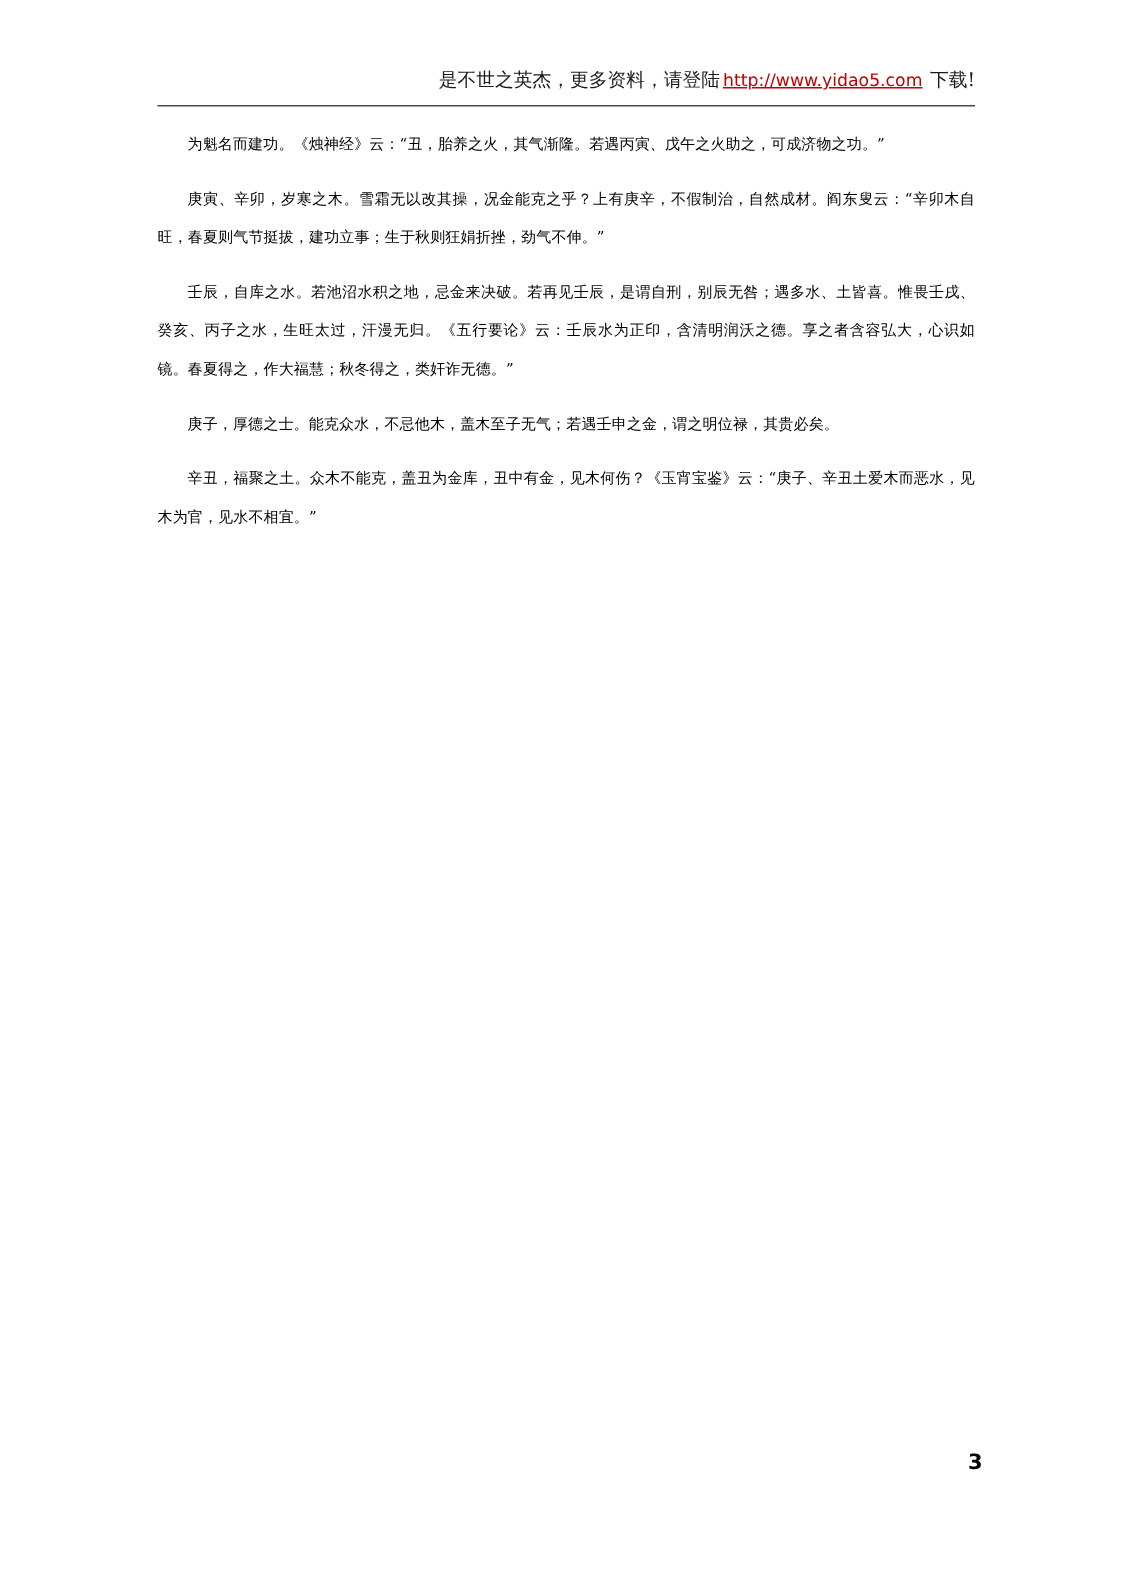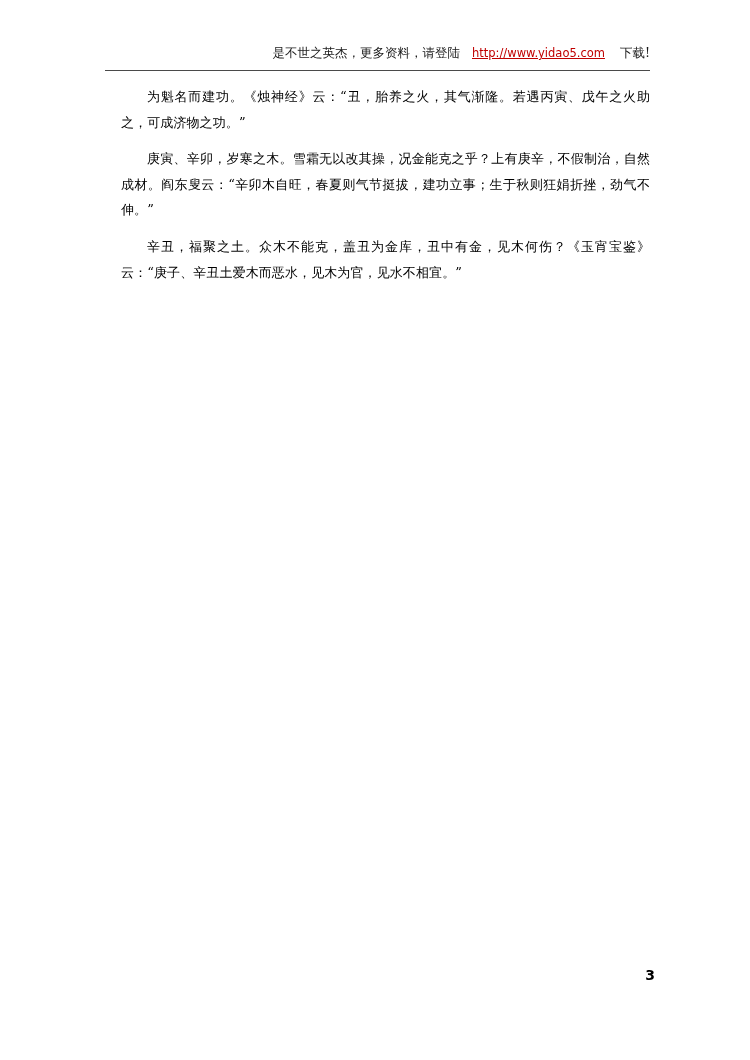--- a/index.html
+++ b/index.html
@@ -39,21 +39,21 @@
   }
   .header .hdr-text {
     display: inline;
   }
   .header .hdr-url {
     color: #c00000;
     text-decoration: underline;
     text-decoration-color: #c00000;
     font-family: "DejaVu Sans", "Liberation Sans", sans-serif;
     font-size: 11.5px;
-    margin: 0 12px;
+    margin: 0 2px;
   }
   .header .hdr-tail {
     display: inline;
     margin-left: 3px;
   }
 
   .header-rule {
     position: absolute;
     left: 105px;
     top: 70px;
@@ -64,26 +64,26 @@
 
   
   .content {
     position: absolute;
     left: 105px;
     top: 84px;
     width: 545px;
   }
 
   .para {
-    font-size: 13px;
+    font-size: 10px;
     line-height: 25.6px;
     text-align: justify;
     text-justify: inter-ideograph;
     text-indent: 2em;
-    margin: 0 0 11px 16px;
+    margin: 0 0 11px 0;
     letter-spacing: 0.1px;
     word-break: break-all;
   }
 
   
   .page-number {
     position: absolute;
     left: 0;
     top: 967px;
     width: 655px;
@@ -101,19 +101,21 @@
 
   <div class="header">
     <span class="hdr-text">是不世之英杰，更多资料，请登陆</span><a class="hdr-url" href="#">http://www.yidao5.com</a><span class="hdr-tail">下载!</span>
   </div>
 
   <div class="header-rule"></div>
 
   <div class="content">
     <p class="para">为魁名而建功。《烛神经》云：“丑，胎养之火，其气渐隆。若遇丙寅、戊午之火助之，可成济物之功。”</p>
     <p class="para">庚寅、辛卯，岁寒之木。雪霜无以改其操，况金能克之乎？上有庚辛，不假制治，自然成材。阎东叟云：“辛卯木自旺，春夏则气节挺拔，建功立事；生于秋则狂娟折挫，劲气不伸。”</p>
+    <p class="para">壬辰，自库之水。若池沼水积之地，忌金来决破。若再见壬辰，是谓自刑，别辰无咎；遇多水、土皆喜。惟畏壬戌、癸亥、丙子之水，生旺太过，汗漫无归。《五行要论》云：壬辰水为正印，含清明润沃之德。享之者含容弘大，心识如镜。春夏得之，作大福慧；秋冬得之，类奸诈无德。”</p>
+    <p class="para">庚子，厚德之士。能克众水，不忌他木，盖木至子无气；若遇壬申之金，谓之明位禄，其贵必矣。</p>
     <p class="para">辛丑，福聚之土。众木不能克，盖丑为金库，丑中有金，见木何伤？《玉宵宝鉴》云：“庚子、辛丑土爱木而恶水，见木为官，见水不相宜。”</p>
 
   </div>
 
   <div class="page-number">3</div>
 
 </div>
 
 </body></html>

